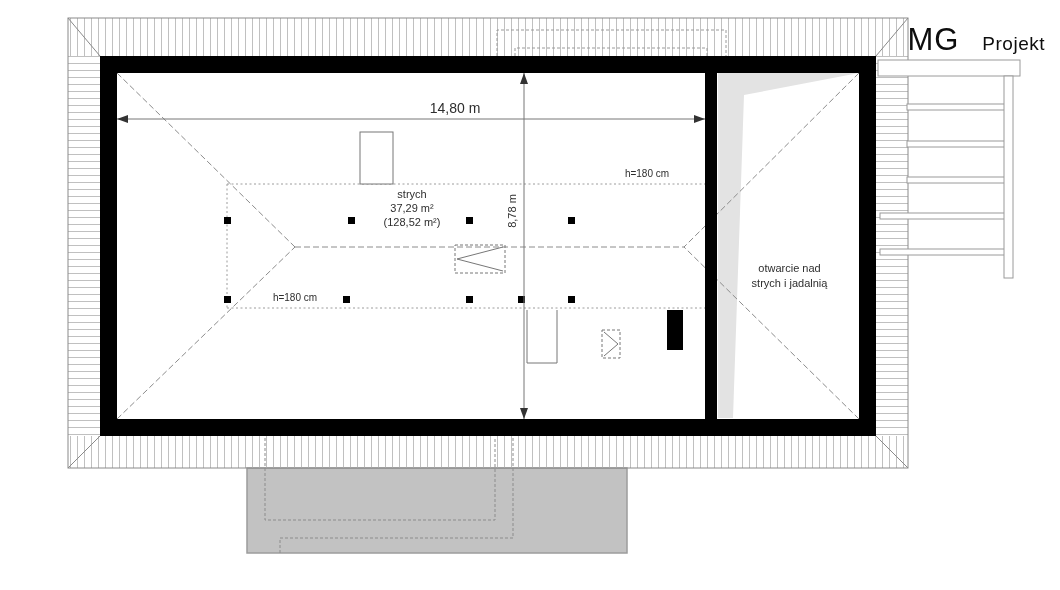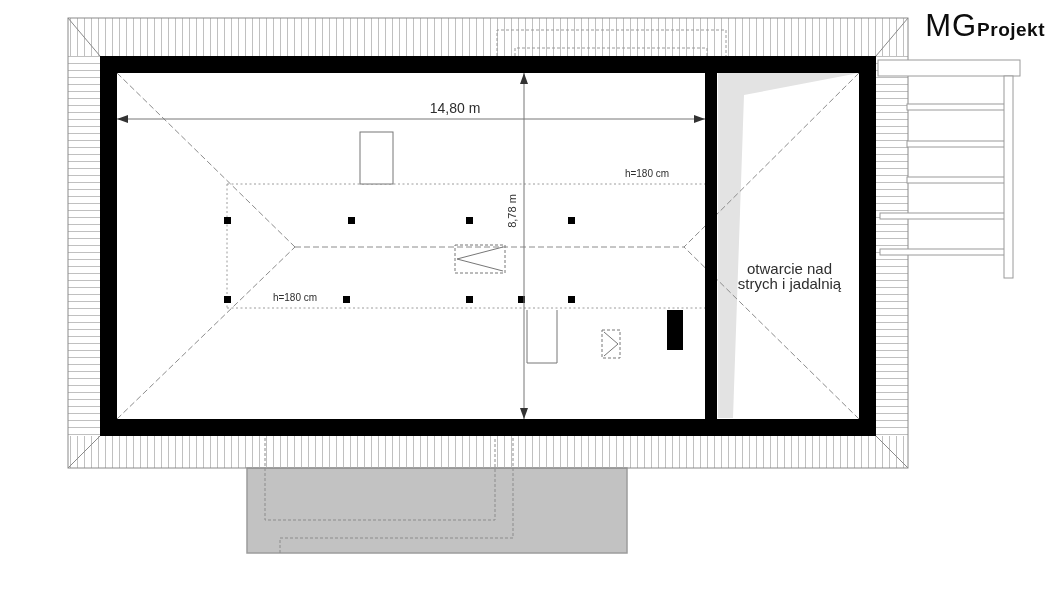--- a/index.html
+++ b/index.html
@@ -9,25 +9,25 @@
   }
   #plan-svg{position:absolute;left:0;top:0;}
   .lbl{position:absolute;color:#2e2e2e;white-space:nowrap;}
   .lbl.center{text-align:center;}
   #dim-width-label{left:400px;top:100px;width:110px;font-size:14px;}
   #dim-height-label{left:512px;top:211px;font-size:11px;
     transform:translate(-50%,-50%) rotate(-90deg);}
   #room-label{left:347px;top:187px;width:130px;font-size:11px;line-height:14px;}
   #h180-top{left:597px;top:168px;width:100px;font-size:10px;}
   #h180-bottom{left:245px;top:292px;width:100px;font-size:10px;}
-  #opening-label{left:712px;top:261px;width:155px;font-size:15px;line-height:15px;}
-  #logo{position:absolute;left:915px;top:8px;width:130px;display:flex;
+  #opening-label{left:712px;top:261px;width:155px;font-size:11px;line-height:15px;}
+  #logo{position:absolute;left:915px;top:22px;width:130px;display:flex;
     align-items:baseline;justify-content:flex-end;color:#0d0d0d;}
   #logo .mg{font-size:31px;font-weight:400;letter-spacing:1px;}
-  #logo .projekt{font-size:19px;font-weight:700;margin-left:0;letter-spacing:.5px;}
+  #logo .projekt{font-size:19px;font-weight:400;margin-left:23px;letter-spacing:.5px;}
 </style>
 </head>
 <body>
 
 <div id="stage">
 
 <svg id="plan-svg" width="1060" height="590" viewBox="0 0 1060 590">
   <defs>
     <pattern id="hatchV" width="7" height="8" patternUnits="userSpaceOnUse">
       <path d="M0.5,0 V8" stroke="#c0c0c0" stroke-width="1"></path>
@@ -128,20 +128,25 @@
     <line x1="524" y1="73" x2="524" y2="419" stroke="#777777" stroke-width="1"></line>
     <polygon points="524,73 520,84 528,84" fill="#333333"></polygon>
     <polygon points="524,419 520,408 528,408" fill="#333333"></polygon>
   </g>
 </svg>
 
 <div class="lbl center" id="dim-width-label">14,80 m</div>
 
 <div class="lbl" id="dim-height-label">8,78 m</div>
 
+<div class="lbl center" id="room-label">
+  <div>strych</div>
+  <div>37,29 m²</div>
+  <div>(128,52 m²)</div>
+</div>
 
 <div class="lbl center" id="h180-top">h=180 cm</div>
 
 <div class="lbl center" id="h180-bottom">h=180 cm</div>
 
 <div class="lbl center" id="opening-label">
   <div>otwarcie nad</div>
   <div>strych i jadalnią</div>
 </div>
 

